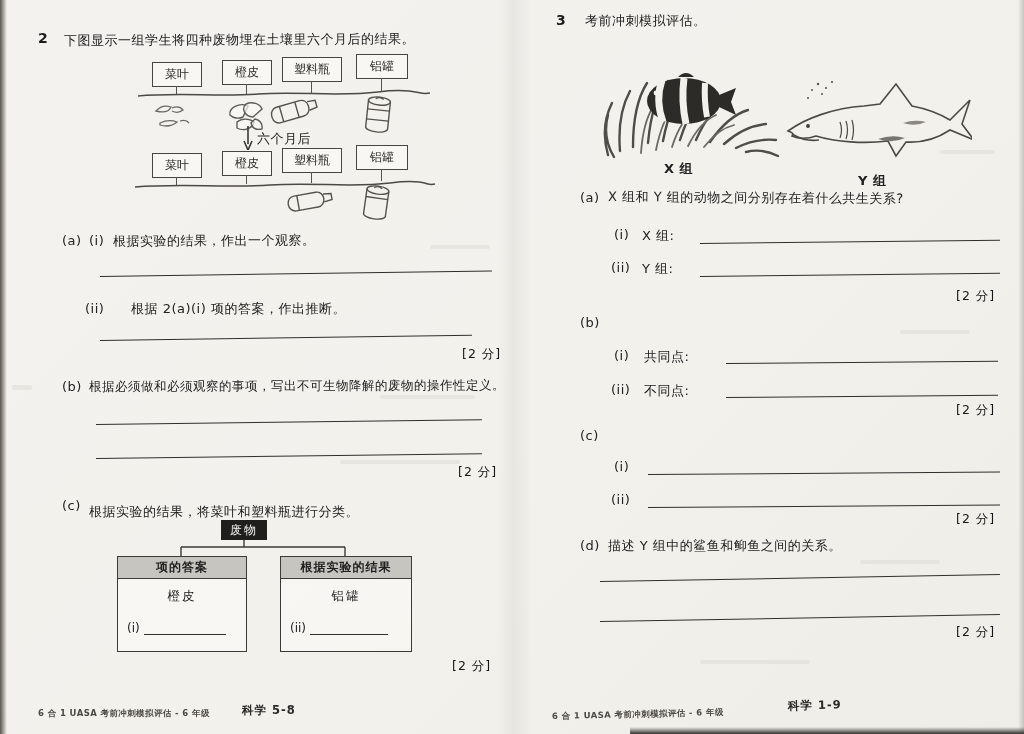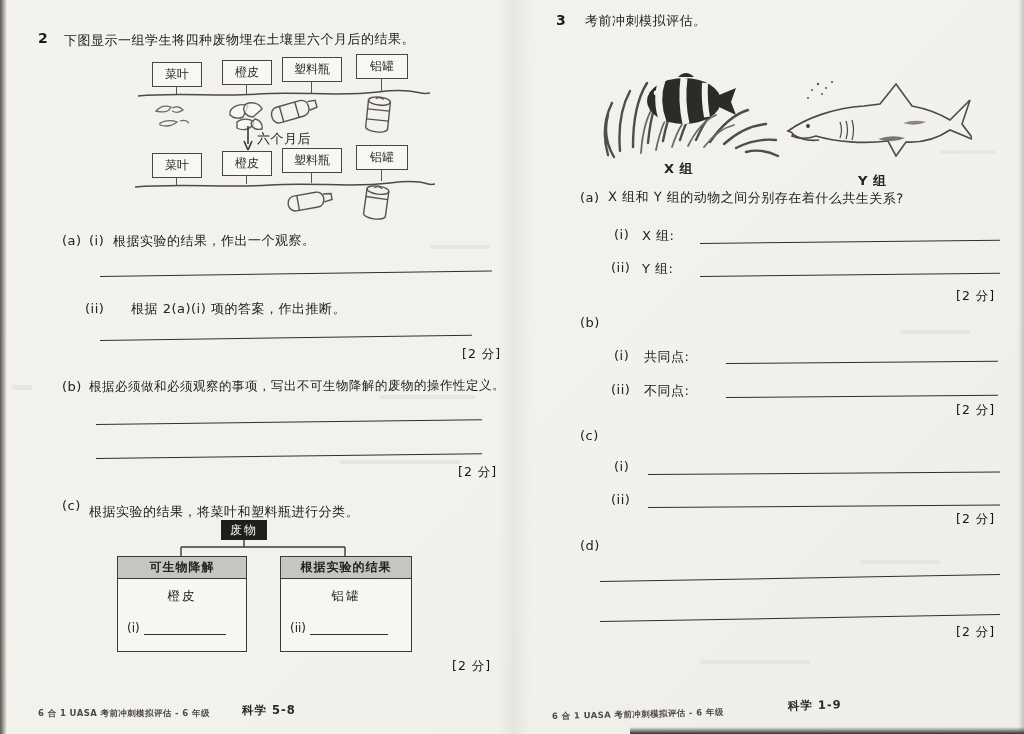--- a/index.html
+++ b/index.html
@@ -135,21 +135,21 @@
   <div class="rootbox" style="left:221px;top:520px;">废物</div>
   <svg class="abs" style="left:117px;top:540px;" width="293" height="16">
     <g stroke="#3c3a36" stroke-width="1.4" fill="none">
       <path d="M127,0 V7"></path>
         <path d="M64,7 H228"></path>
         <path d="M64,7 V16"></path>
         <path d="M228,7 V16"></path>
     </g>
   </svg>
   <div class="clsbox" style="left:117px;top:556px;width:128px;height:94px;">
-    <div class="clshead">可生物降解</div>
+    <div class="clshead">项的答案</div>
     <div class="clsitem">橙皮</div>
     <div class="clsblank">
       <span>(i)</span>
       <span class="blankseg" style="width:82px;"></span>
     </div>
   </div>
   <div class="clsbox" style="left:280px;top:556px;width:130px;height:94px;">
     <div class="clshead">根据实验的结果</div>
     <div class="clsitem">铝罐</div>
     <div class="clsblank">
@@ -222,20 +222,21 @@
   <div class="abs marks" style="left:956px;top:402px;">[2 分]</div>
 
   <div class="abs t" style="left:580px;top:428px;">(c)</div>
   <div class="abs t" style="left:614px;top:459px;">(i)</div>
   <div class="ansline" style="left:648px;top:474px;width:352px;transform:rotate(-.4deg);"></div>
   <div class="abs t" style="left:611px;top:492px;">(ii)</div>
   <div class="ansline" style="left:648px;top:507px;width:352px;transform:rotate(-.4deg);"></div>
   <div class="abs marks" style="left:956px;top:511px;">[2 分]</div>
 
   <div class="abs t" style="left:580px;top:538px;">(d)</div>
+  <div class="abs t" style="left:608px;top:537px;">描述 Y 组中的鲨鱼和䲟鱼之间的关系。</div>
   <div class="ansline" style="left:600px;top:581px;width:400px;transform:rotate(-1deg);"></div>
   <div class="ansline" style="left:600px;top:621px;width:400px;transform:rotate(-1deg);"></div>
   <div class="abs marks" style="left:956px;top:624px;">[2 分]</div>
 
   <div class="abs footer-page" style="left:788px;top:698px;transform:rotate(-1.4deg);">科学 1-9</div>
   <div class="abs footer-small" style="left:552px;top:709px;transform:rotate(-1.4deg);">6 合 1 UASA 考前冲刺模拟评估 - 6 年级</div>
 
   <div class="ghost" style="left:430px;top:245px;width:60px;height:4px;"></div>
   <div class="ghost" style="left:380px;top:395px;width:95px;height:4px;"></div>
   <div class="ghost" style="left:340px;top:460px;width:120px;height:4px;"></div>

